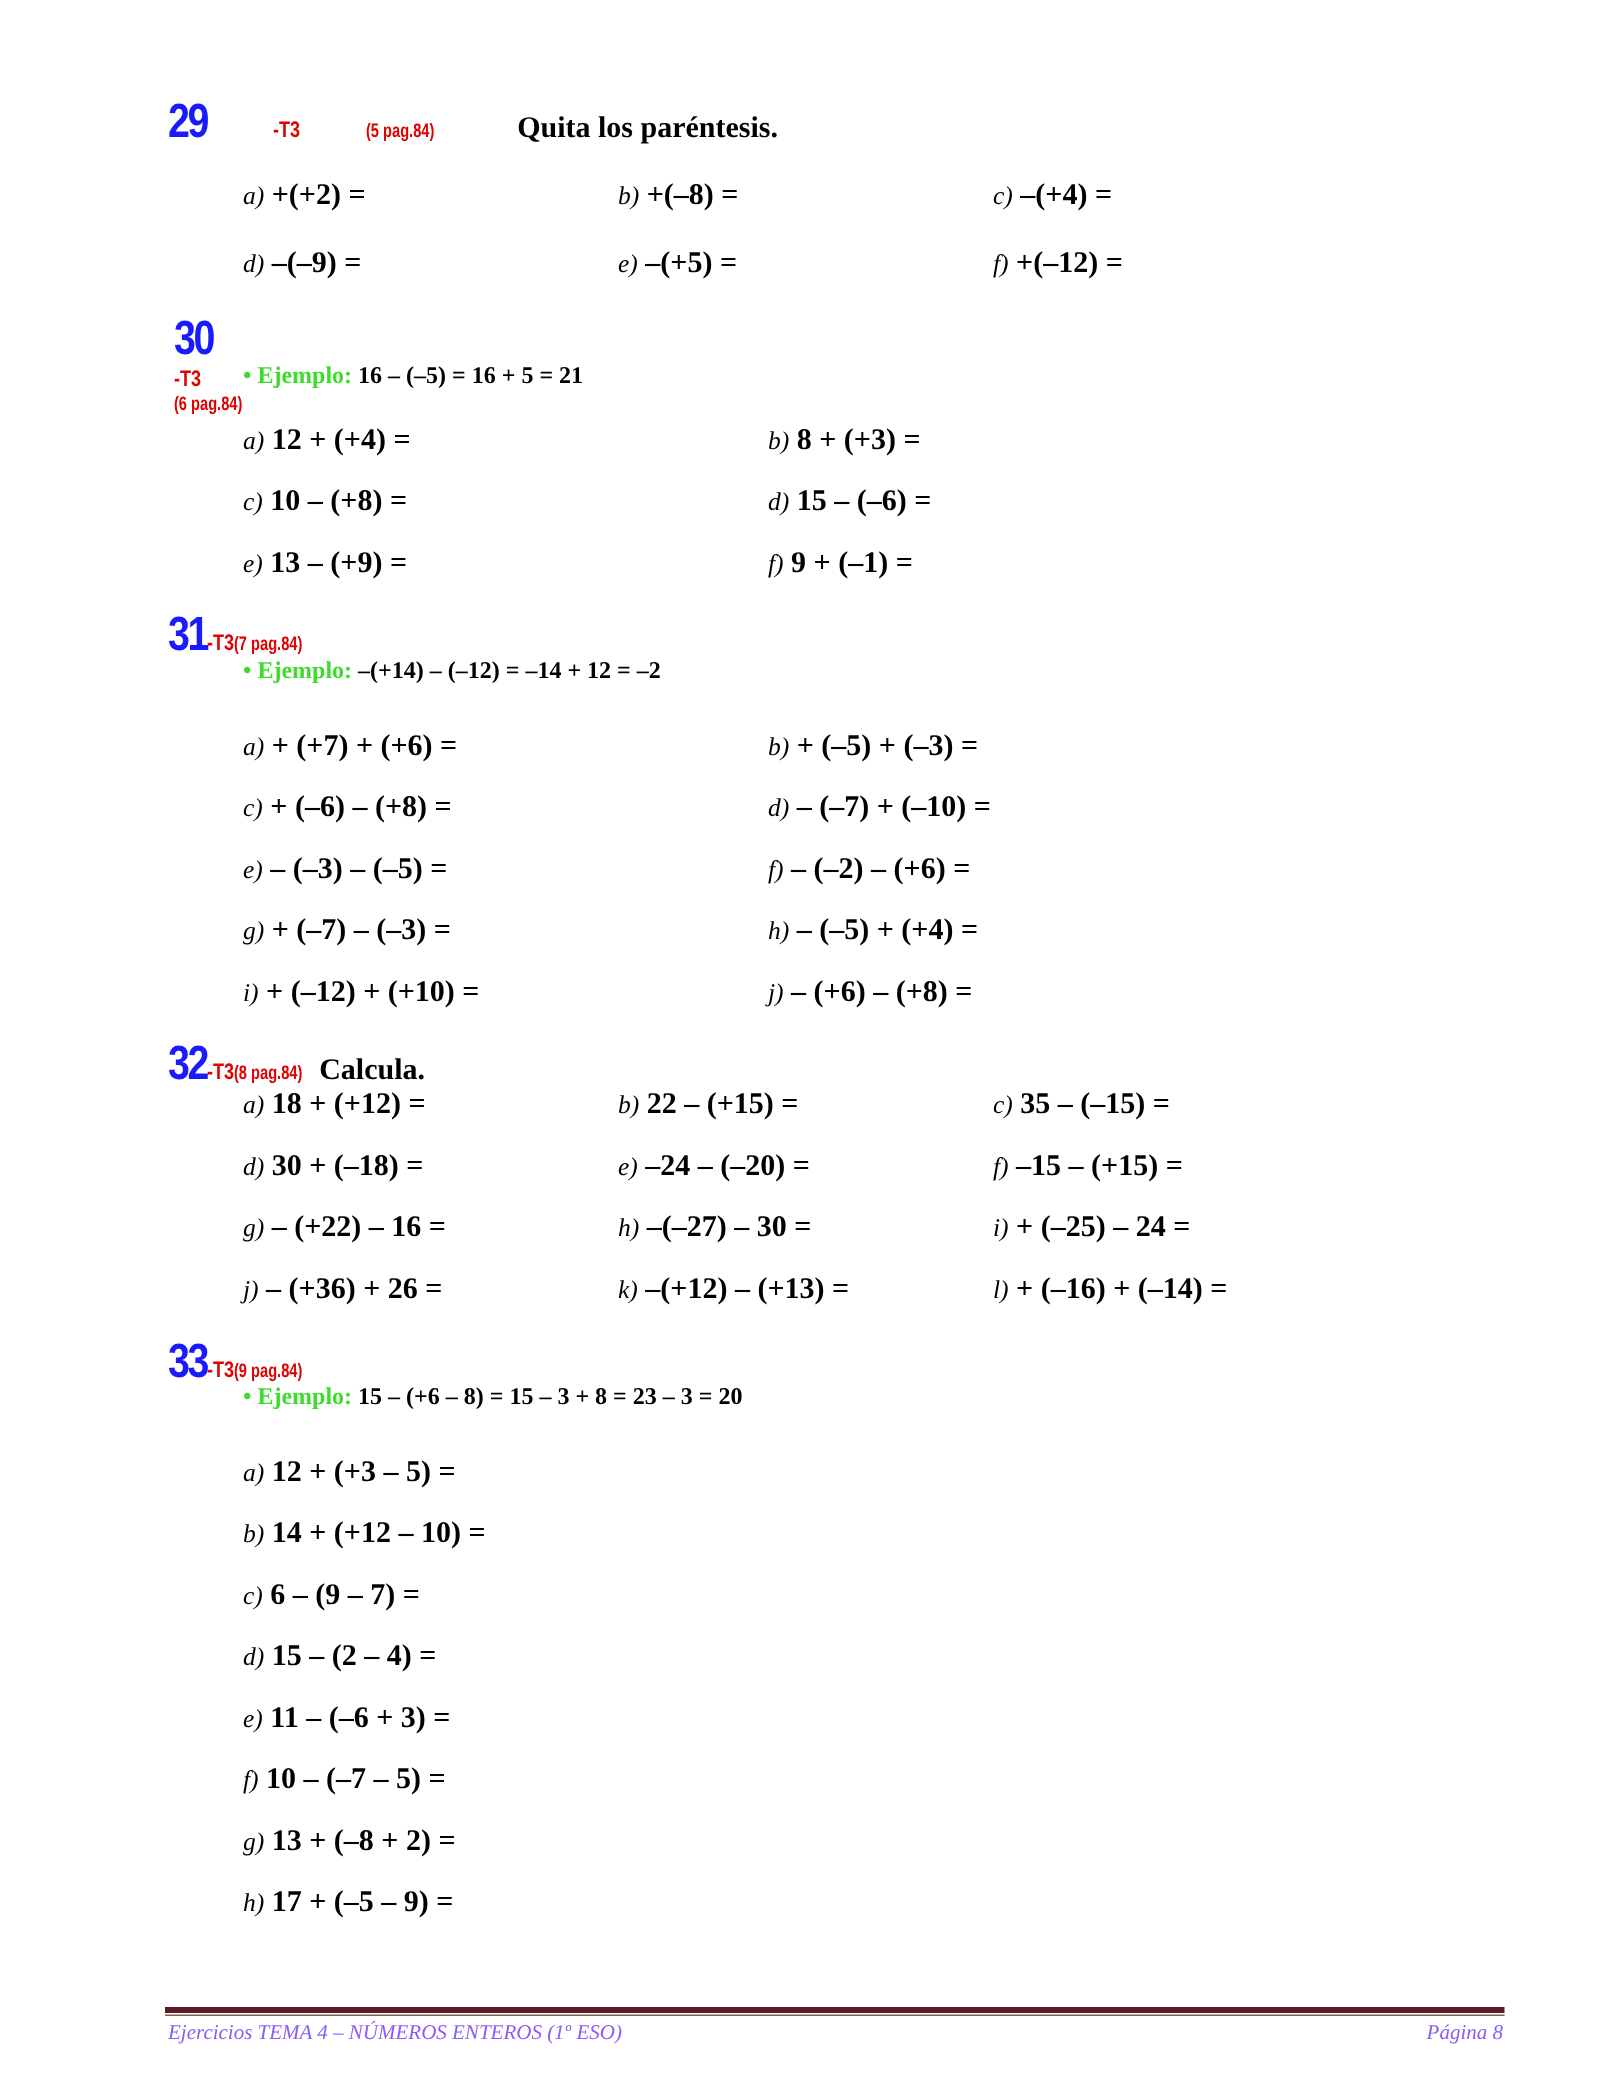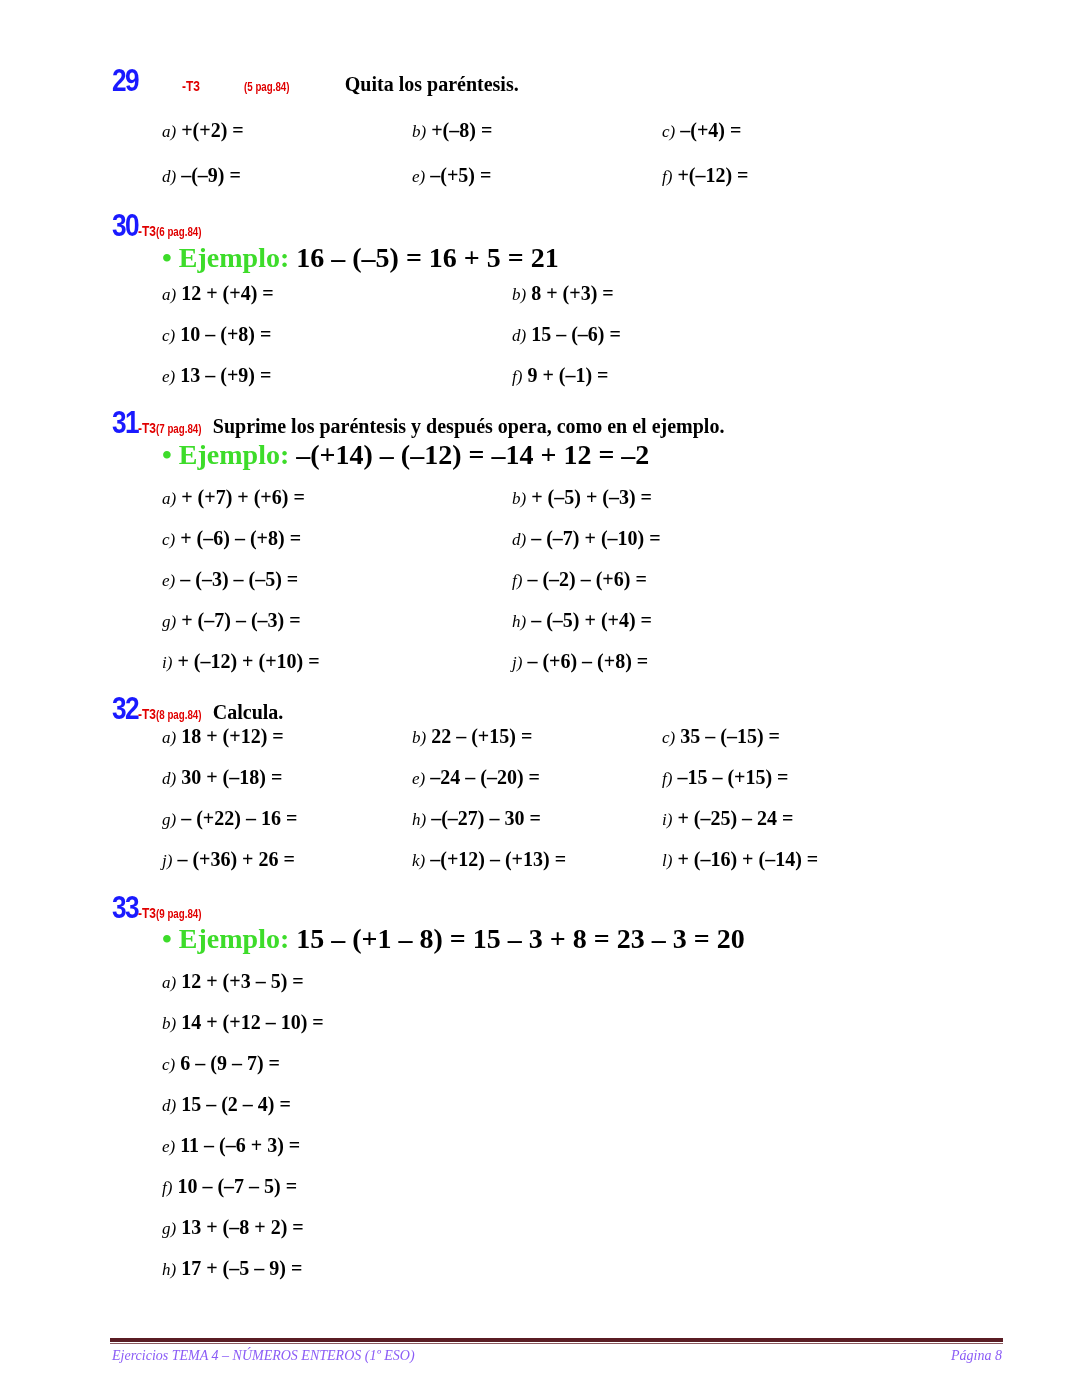--- a/index.html
+++ b/index.html
@@ -7,21 +7,21 @@
          font-family: "Liberation Serif", serif; color: #000; }
   .ex-head { position: absolute; left: 112px; white-space: nowrap; display: flex; align-items: baseline; }
   .ex-num { font-family: "Liberation Sans", sans-serif; font-weight: bold; color: #1a1aff;
             font-size: 32px; letter-spacing: -2px; transform: scaleX(0.82); transform-origin: left bottom;
             display: inline-block; margin-right: -6px; }
   .ex-tag { font-family: "Liberation Sans", sans-serif; font-weight: bold; color: #e00000; font-size: 15px;
             transform: scaleX(0.8); transform-origin: left bottom; display: inline-block; margin-right: -8px; }
   .ex-ref { font-family: "Liberation Sans", sans-serif; font-weight: bold; color: #e00000; font-size: 13px;
             transform: scaleX(0.75); transform-origin: left bottom; display: inline-block; margin-left: 4px; margin-right: -10px; }
   .ex-title { font-weight: bold; font-size: 20px; margin-left: 6px; }
-  .example { position: absolute; left: 162px; font-size: 28px; font-weight: bold; white-space: nowrap; }
+  .example { position: absolute; left: 162px; font-size: 16px; font-weight: bold; white-space: nowrap; }
   .example .lbl { color: #3ddc2a; }
   .item { position: absolute; font-size: 20px; white-space: nowrap; }
   .item .letter { font-style: italic; font-size: 17px; font-weight: normal; }
   .item .expr { font-weight: bold; }
   .footer-bar { position: absolute; left: 110px; top: 1338px; width: 893px; height: 4px; background: #5a1d24; }
   .footer-bar2 { position: absolute; left: 110px; top: 1343px; width: 893px; height: 1px; background: #8a5a5f; }
   .footer { position: absolute; top: 1348px; font-style: italic; font-size: 14px; font-family: "Liberation Serif", serif; color: #8b5cf6; }
 </style>
 </head>
 <body>
@@ -32,38 +32,37 @@
   <span class="ex-ref">(5 pag.84)</span>
   <span class="ex-title">Quita los paréntesis.</span>
 </div>
 <div class="item" style="left:162px;top:119px;"><span class="letter">a)</span> <span class="expr">+(+2) =</span></div>
 <div class="item" style="left:412px;top:119px;"><span class="letter">b)</span> <span class="expr">+(–8) =</span></div>
 <div class="item" style="left:662px;top:119px;"><span class="letter">c)</span> <span class="expr">–(+4) =</span></div>
 <div class="item" style="left:162px;top:164px;"><span class="letter">d)</span> <span class="expr">–(–9) =</span></div>
 <div class="item" style="left:412px;top:164px;"><span class="letter">e)</span> <span class="expr">–(+5) =</span></div>
 <div class="item" style="left:662px;top:164px;"><span class="letter">f)</span> <span class="expr">+(–12) =</span></div>
 
-<div class="ex-head" style="top:207px;">
+<div class="ex-head" style="top:207px;flex-direction:column;">
   <span class="ex-num">30</span>
   <span class="ex-tag">-T3</span>
   <span class="ex-ref">(6 pag.84)</span>
 </div>
 <div class="example" style="top:242px;"><span class="lbl">• Ejemplo:</span> <span>16 – (–5) = 16 + 5 = 21</span></div>
 <div class="item" style="left:162px;top:282px;"><span class="letter">a)</span> <span class="expr">12 + (+4) =</span></div>
 <div class="item" style="left:512px;top:282px;"><span class="letter">b)</span> <span class="expr">8 + (+3) =</span></div>
 <div class="item" style="left:162px;top:323px;"><span class="letter">c)</span> <span class="expr">10 – (+8) =</span></div>
 <div class="item" style="left:512px;top:323px;"><span class="letter">d)</span> <span class="expr">15 – (–6) =</span></div>
 <div class="item" style="left:162px;top:364px;"><span class="letter">e)</span> <span class="expr">13 – (+9) =</span></div>
 <div class="item" style="left:512px;top:364px;"><span class="letter">f)</span> <span class="expr">9 + (–1) =</span></div>
 
 <div class="ex-head" style="top:404px;">
   <span class="ex-num">31</span>
   <span class="ex-tag">-T3</span>
   <span class="ex-ref">(7 pag.84)</span>
-  <span class="ex-title">Suprime los paréntesis y después opera, como en el ejemplo.</span>
 </div>
 <div class="example" style="top:439px;"><span class="lbl">• Ejemplo:</span> <span>–(+14) – (–12) = –14 + 12 = –2</span></div>
 <div class="item" style="left:162px;top:486px;"><span class="letter">a)</span> <span class="expr">+ (+7) + (+6) =</span></div>
 <div class="item" style="left:512px;top:486px;"><span class="letter">b)</span> <span class="expr">+ (–5) + (–3) =</span></div>
 <div class="item" style="left:162px;top:527px;"><span class="letter">c)</span> <span class="expr">+ (–6) – (+8) =</span></div>
 <div class="item" style="left:512px;top:527px;"><span class="letter">d)</span> <span class="expr">– (–7) + (–10) =</span></div>
 <div class="item" style="left:162px;top:568px;"><span class="letter">e)</span> <span class="expr">– (–3) – (–5) =</span></div>
 <div class="item" style="left:512px;top:568px;"><span class="letter">f)</span> <span class="expr">– (–2) – (+6) =</span></div>
 <div class="item" style="left:162px;top:609px;"><span class="letter">g)</span> <span class="expr">+ (–7) – (–3) =</span></div>
 <div class="item" style="left:512px;top:609px;"><span class="letter">h)</span> <span class="expr">– (–5) + (+4) =</span></div>
@@ -87,21 +86,21 @@
 <div class="item" style="left:662px;top:807px;"><span class="letter">i)</span> <span class="expr">+ (–25) – 24 =</span></div>
 <div class="item" style="left:162px;top:848px;"><span class="letter">j)</span> <span class="expr">– (+36) + 26 =</span></div>
 <div class="item" style="left:412px;top:848px;"><span class="letter">k)</span> <span class="expr">–(+12) – (+13) =</span></div>
 <div class="item" style="left:662px;top:848px;"><span class="letter">l)</span> <span class="expr">+ (–16) + (–14) =</span></div>
 
 <div class="ex-head" style="top:889px;">
   <span class="ex-num">33</span>
   <span class="ex-tag">-T3</span>
   <span class="ex-ref">(9 pag.84)</span>
 </div>
-<div class="example" style="top:923px;"><span class="lbl">• Ejemplo:</span> <span>15 – (+1 – 8) = 15 – 3 + 8 = 23 – 3 = 20</span></div>
+<div class="example" style="top:923px;"><span class="lbl">• Ejemplo:</span> <span>15 – (+6 – 8) = 15 – 3 + 8 = 23 – 3 = 20</span></div>
 <div class="item" style="left:162px;top:970px;"><span class="letter">a)</span> <span class="expr">12 + (+3 – 5) =</span></div>
 <div class="item" style="left:162px;top:1011px;"><span class="letter">b)</span> <span class="expr">14 + (+12 – 10) =</span></div>
 <div class="item" style="left:162px;top:1052px;"><span class="letter">c)</span> <span class="expr">6 – (9 – 7) =</span></div>
 <div class="item" style="left:162px;top:1093px;"><span class="letter">d)</span> <span class="expr">15 – (2 – 4) =</span></div>
 <div class="item" style="left:162px;top:1134px;"><span class="letter">e)</span> <span class="expr">11 – (–6 + 3) =</span></div>
 <div class="item" style="left:162px;top:1175px;"><span class="letter">f)</span> <span class="expr">10 – (–7 – 5) =</span></div>
 <div class="item" style="left:162px;top:1216px;"><span class="letter">g)</span> <span class="expr">13 + (–8 + 2) =</span></div>
 <div class="item" style="left:162px;top:1257px;"><span class="letter">h)</span> <span class="expr">17 + (–5 – 9) =</span></div>
 
 <div class="footer-bar"></div>

